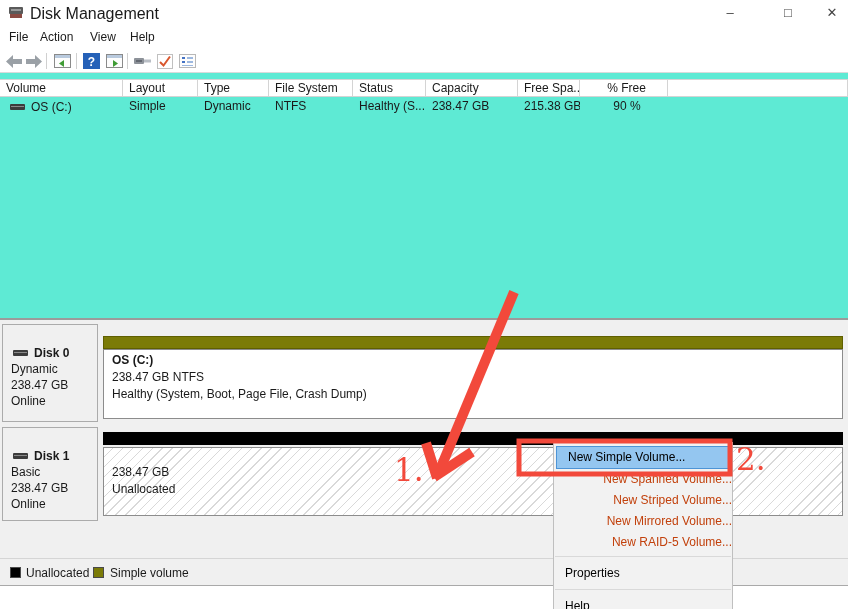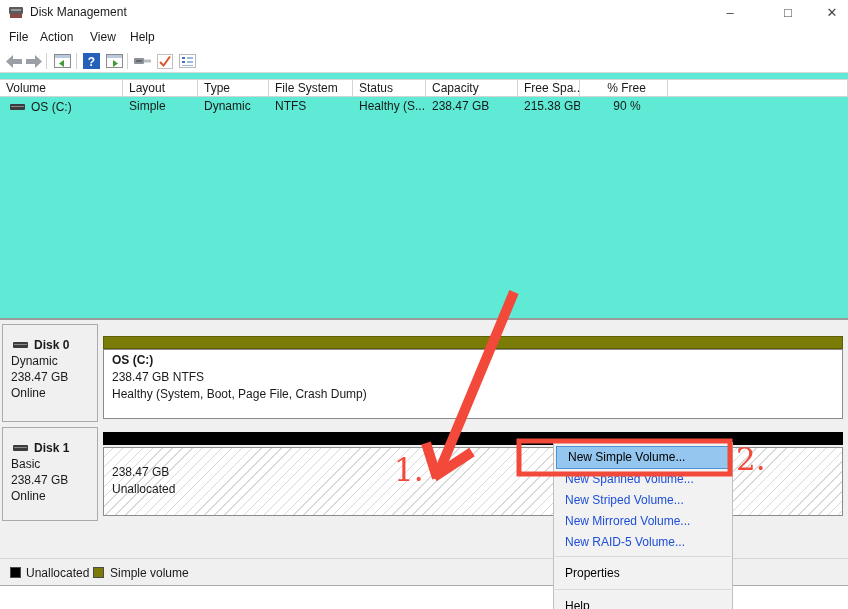--- a/index.html
+++ b/index.html
@@ -5,21 +5,21 @@
   * { margin:0; padding:0; box-sizing:border-box; }
   html,body { background:#ffffff; }
   .screen {
     position:relative; width:848px; height:609px; overflow:hidden;
     background:#ffffff; font-family:"Liberation Sans", sans-serif;
     font-size:12px; color:#1a1a1a;
   }
   
   .titlebar { position:absolute; left:0; top:0; width:848px; height:25px; background:#ffffff; }
   .title-icon { position:absolute; left:9px; top:6px; }
-  .title-text { position:absolute; left:30px; top:5px; font-size:12px;text-align:right; }
+  .title-text { position:absolute; left:30px; top:5px; font-size:16px;text-align:right; }
   .win-btn { position:absolute; top:0; width:40px; height:25px; text-align:center; line-height:25px; color:#444; font-size:13px; }
   .win-min { left:710px; } .win-max { left:768px; } .win-close { left:812px; }
   
   .menubar { position:absolute; left:0; top:25px; width:848px; height:24px; background:#ffffff; }
   .menu-item { position:absolute; top:3px; height:18px; line-height:18px; padding:0 4px; }
   .m-file { left:5px; } .m-action { left:36px; } .m-view { left:86px; } .m-help { left:126px; }
   
   .toolbar { position:absolute; left:0; top:49px; width:848px; height:24px; background:#ffffff; border-bottom:1px solid #dadada; }
   .tb { position:absolute; top:3px; width:20px; height:18px; display:flex; align-items:center; justify-content:center; }
   .tb-sep { position:absolute; top:4px; width:1px; height:16px; background:#d0d0d0; }
@@ -31,21 +31,21 @@
   .rcell { position:absolute; top:0; height:17px; line-height:17px; padding-left:6px; overflow:hidden; white-space:nowrap; }
   .c0{left:0;width:123px;} .c1{left:123px;width:75px;} .c2{left:198px;width:71px;}
   .c3{left:269px;width:84px;} .c4{left:353px;width:73px;} .c5{left:426px;width:92px;}
   .c6{left:518px;width:62px;} .c7{left:580px;width:88px;text-align:center;} .c8{left:668px;width:180px;}
   .vol-ico { display:inline-block; vertical-align:middle; margin:0 6px 2px 2px; }
   .rcell.c0 { padding-left:8px; }
   
   .divider { position:absolute; left:0; top:318px; width:848px; height:2px; background:#9b9b9b; }
   
   .graphpane { position:absolute; left:0; top:320px; width:848px; height:238px; background:#f0f0f0; }
-  .disk-panel { position:absolute; left:2px; width:96px; background:#f0f0f0; border:1px solid #ababab; padding:12px 0 0 8px; line-height:16px; }
+  .disk-panel { position:absolute; left:2px; width:96px; background:#f0f0f0; border:1px solid #ababab; padding:20px 0 0 8px; line-height:16px; }
   .dp0 { top:4px; height:98px; } .dp1 { top:107px; height:94px; }
   .disk-title { font-weight:bold; }
   .band { position:absolute; left:103px; width:740px; height:13px; }
   .band-olive { background:#7b7b07; border:1px solid #5f5f00; }
   .band-black { background:#000000; }
   .b0 { top:16px; } .b1 { top:112px; }
   .volbox { position:absolute; left:103px; width:740px; border:1px solid #8c8c8c; background:#ffffff; line-height:17px; padding:2px 0 0 8px; }
   .v0 { top:29px; height:70px; }
   .v1 { top:127px; height:69px; padding-top:16px;
         background:repeating-linear-gradient(135deg,#ffffff 0px,#ffffff 6px,#d9d9d9 6px,#d9d9d9 7px); }
@@ -53,21 +53,21 @@
   
   .legendbar { position:absolute; left:0; top:558px; width:848px; height:28px; background:#f0f0f0; border-top:1px solid #d5d5d5; border-bottom:1px solid #a9a9a9; }
   .lg-sq { position:absolute; top:8px; width:11px; height:11px; border:1px solid #4a4a4a; }
   .lg1 { left:10px; background:#000000; } .lg2 { left:93px; background:#7b7b07; }
   .lg-label { position:absolute; top:6px; height:16px; line-height:16px; }
   .ll1 { left:26px; } .ll2 { left:110px;text-align:center; }
   
   .ctxmenu { position:absolute; left:553px; top:442px; width:180px; height:170px; background:#f2f2f2; border:1px solid #bfbfbf; padding-top:3px; z-index:40; }
   .mi { height:21px; line-height:21px; padding-left:11px; color:#000000; white-space:nowrap; }
   .mi-hl { height:23px; line-height:21px; margin:0 2px; background:#94c6f0; border:1px solid #4d94d6; }
-  .mi-dis { color:#1d4ed8; }
+  .mi-dis { color:#c2410c;text-align:right; }
   .mi-tall { height:26px; line-height:26px; }
   .mi-sep { height:1px; background:#d9d9d9; margin:3px 1px; }
   
   .overlay { position:absolute; left:0; top:0; width:848px; height:609px; z-index:50; pointer-events:none; }
   .anno-num { font-family:"DejaVu Serif", serif; font-size:31px; }
 </style>
 </head>
 <body>
 
 <div class="screen">

